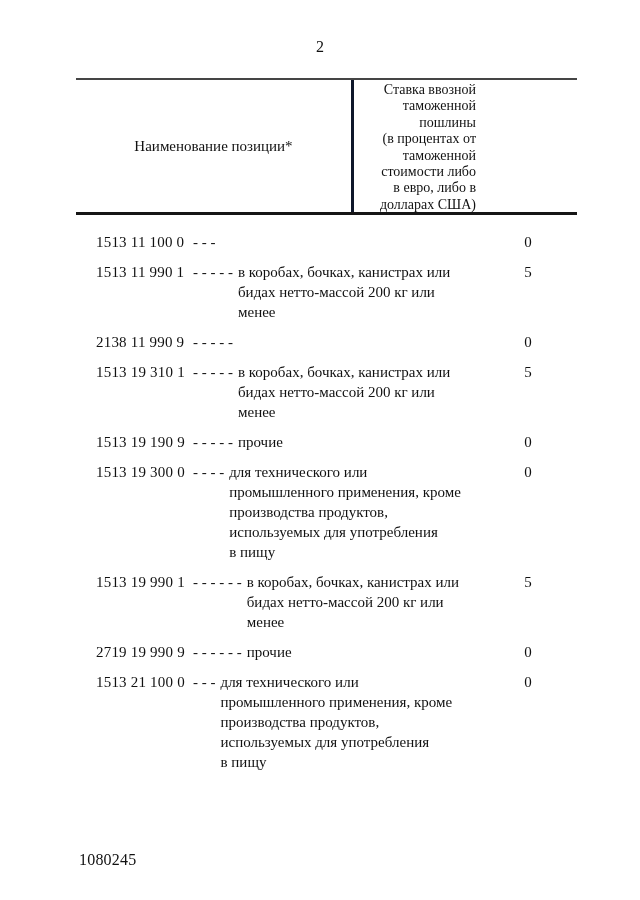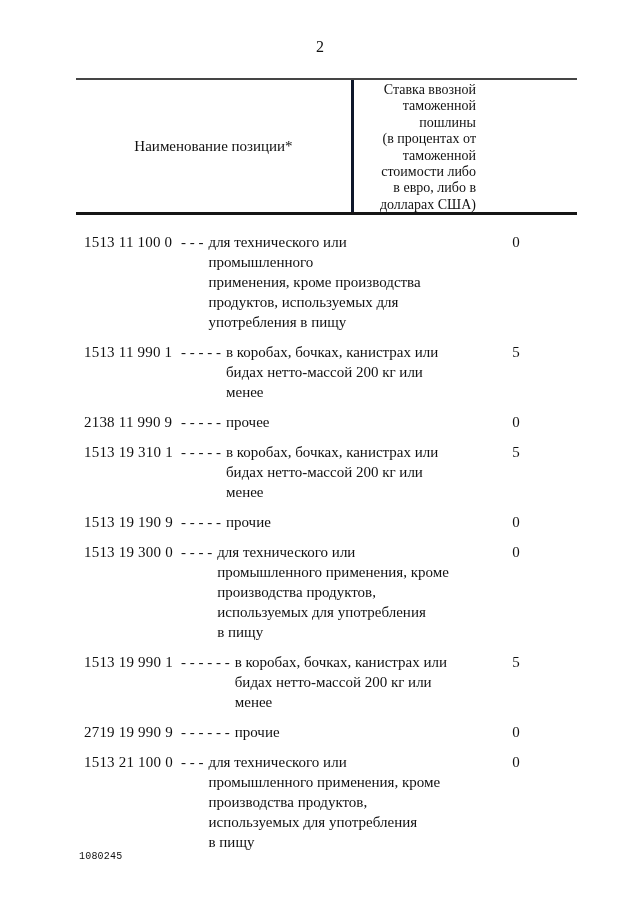--- a/index.html
+++ b/index.html
@@ -41,21 +41,21 @@
   }
   .th-rate {
     width: 122px;
     font-size: 14px;
     line-height: 16.4px;
     text-align: right;
     white-space: pre-line;
     padding-top: 2px;
   }
 
-  .tbody { padding-top: 17px; }
+  .tbody { padding-top: 17px; margin-left: 12px; }
   .trow {
     display: flex;
     align-items: flex-start;
     margin-bottom: 10px;
     font-size: 15px;
     line-height: 20px;
   }
   .cell-code {
     width: 101px;
     padding-left: 8px;
@@ -81,23 +81,22 @@
   }
   .cell-rate {
     width: 122px;
     text-align: center;
     flex-shrink: 0;
   }
 
   .footer-code {
     position: absolute;
     left: 79px; top: 851px;
-    font-size: 10px;
+    font-size: 16px;
     letter-spacing: 0.2px;
-    font-family: Liberation Mono, monospace;
   }
 </style>
 </head>
 <body>
 
 <div class="page">
 
   <div class="page-number">2</div>
 
   <div class="tariff-table">
@@ -112,44 +111,39 @@
 стоимости либо
 в евро, либо в
 долларах США)</div>
     </div>
 
     <div class="tbody" id="tbody">
   <div class="trow">
     <div class="cell-code">1513 11 100 0</div>
     <div class="cell-desc">
       <span class="dashes">- - -</span>
-      <span class="desc-text">для технического или промышленного
-применения, кроме производства
-продуктов, используемых для
-употребления в пищу</span>
     </div>
     <div class="cell-rate">0</div>
   </div>
 
   <div class="trow">
     <div class="cell-code">1513 11 990 1</div>
     <div class="cell-desc">
       <span class="dashes">- - - - -</span>
       <span class="desc-text">в коробах, бочках, канистрах или
 бидах нетто-массой 200 кг или
 менее</span>
     </div>
     <div class="cell-rate">5</div>
   </div>
 
   <div class="trow">
     <div class="cell-code">2138 11 990 9</div>
     <div class="cell-desc">
       <span class="dashes">- - - - -</span>
-      <span class="desc-text">прочее</span>
     </div>
     <div class="cell-rate">0</div>
   </div>
 
   <div class="trow">
     <div class="cell-code">1513 19 310 1</div>
     <div class="cell-desc">
       <span class="dashes">- - - - -</span>
       <span class="desc-text">в коробах, бочках, канистрах или
 бидах нетто-массой 200 кг или

